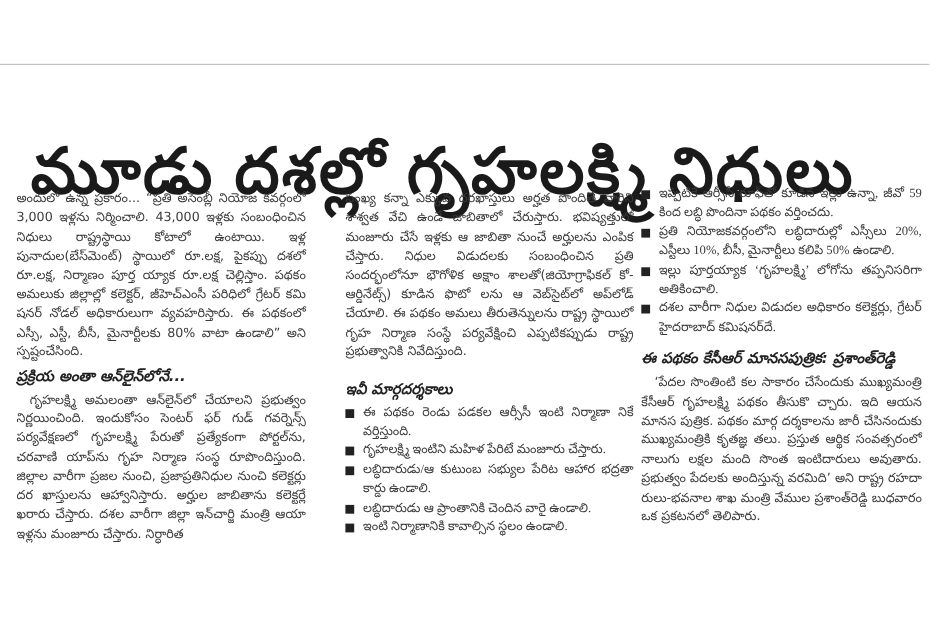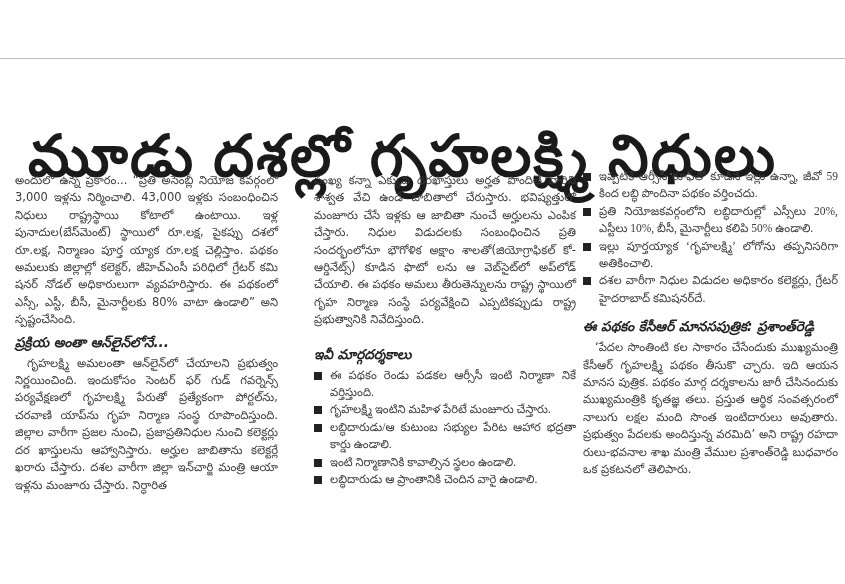--- a/index.html
+++ b/index.html
@@ -56,22 +56,22 @@
 </div>
 
 <div class="col col2">
   <p>సంఖ్య కన్నా ఎక్కువ దరఖాస్తులు అర్హత పొందితే వారిని శాశ్వత వేచి ఉండే జాబితాలో చేరుస్తారు. భవిష్యత్తులో మంజూరు చేసే ఇళ్లకు ఆ జాబితా నుంచే అర్హులను ఎంపిక చేస్తారు. నిధుల విడుదలకు సంబంధించిన ప్రతి సందర్భంలోనూ భౌగోళిక అక్షాం శాలతో(జియోగ్రాఫికల్ కో-ఆర్డినేట్స్) కూడిన ఫొటో లను ఆ వెబ్‌సైట్‌లో అప్‌లోడ్ చేయాలి. ఈ పథకం అమలు తీరుతెన్నులను రాష్ట్ర స్థాయిలో గృహ నిర్మాణ సంస్థే పర్యవేక్షించి ఎప్పటికప్పుడు రాష్ట్ర ప్రభుత్వానికి నివేదిస్తుంది.</p>
   <div class="spacer"></div>
   <p class="subhead">ఇవీ మార్గదర్శకాలు</p>
   <ul class="bullets">
     <li>ఈ పథకం రెండు పడకల ఆర్సీసీ ఇంటి నిర్మాణా నికే వర్తిస్తుంది.</li>
     <li>గృహలక్ష్మి ఇంటిని మహిళ పేరిటే మంజూరు చేస్తారు.</li>
     <li>లబ్ధిదారుడు/ఆ కుటుంబ సభ్యుల పేరిట ఆహార భద్రతా కార్డు ఉండాలి.</li>
+    <li>లబ్ధిదారుడు ఆ ప్రాంతానికి చెందిన వారై ఉండాలి.</li>
     <li>ఇంటి నిర్మాణానికి కావాల్సిన స్థలం ఉండాలి.</li>
-    <li>లబ్ధిదారుడు ఆ ప్రాంతానికి చెందిన వారై ఉండాలి.</li>
   </ul>
 </div>
 
 <div class="col col3">
   <ul class="bullets">
     <li>ఇప్పటికే ఆర్సీసీ రూఫ్‌తో కూడిన ఇల్లు ఉన్నా, జీవో 59 కింద లబ్ధి పొందినా పథకం వర్తించదు.</li>
     <li>ప్రతి నియోజకవర్గంలోని లబ్ధిదారుల్లో ఎస్సీలు 20%, ఎస్టీలు 10%, బీసీ, మైనార్టీలు కలిపి 50% ఉండాలి.</li>
     <li>ఇల్లు పూర్తయ్యాక ‘గృహలక్ష్మి’ లోగోను తప్పనిసరిగా అతికించాలి.</li>
     <li>దశల వారీగా నిధుల విడుదల అధికారం కలెక్టర్లు, గ్రేటర్ హైదరాబాద్ కమిషనర్‌దే.</li>
   </ul>

